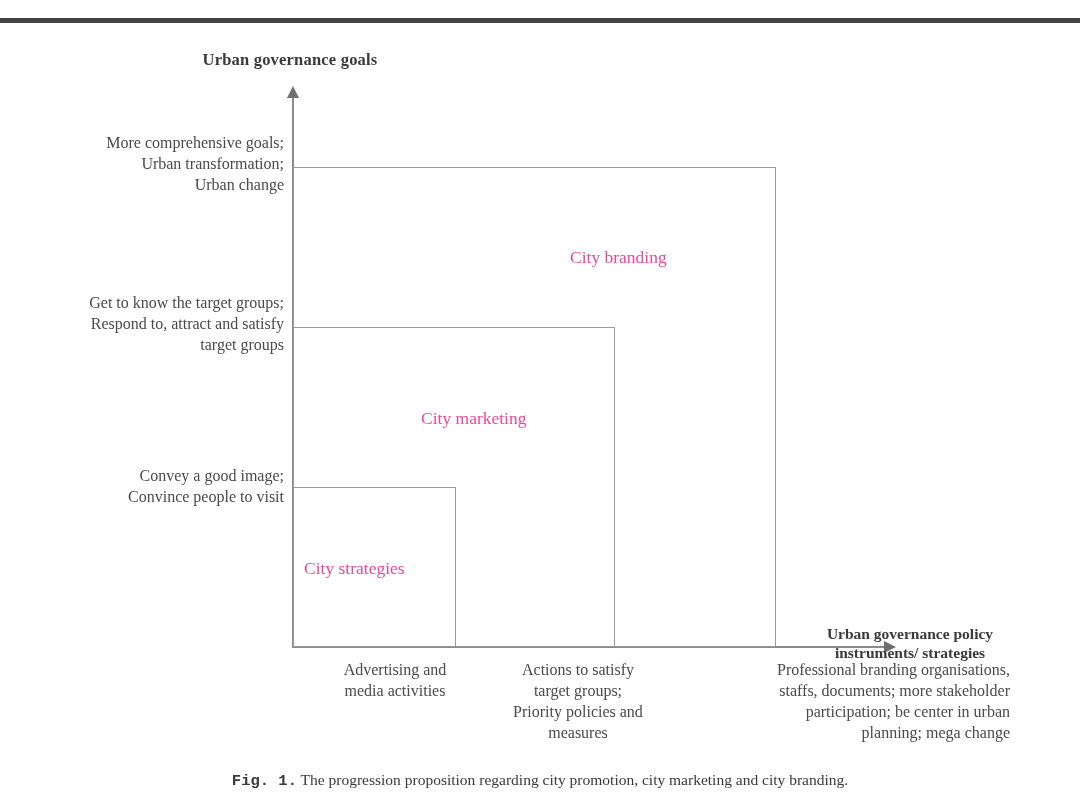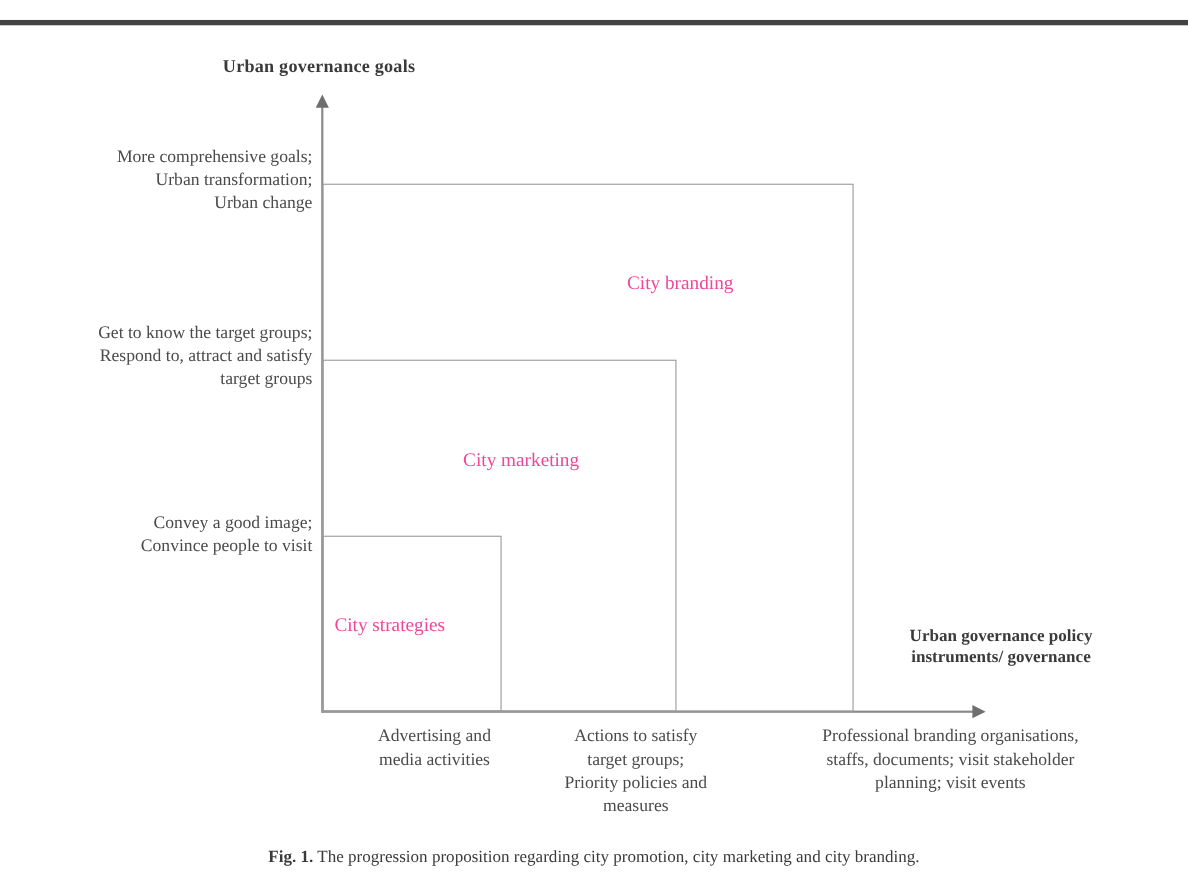--- a/index.html
+++ b/index.html
@@ -117,21 +117,21 @@
     font-size: 16.5px;
     font-weight: bold;
     color: #3a3a3a;
     letter-spacing: 0.2px;
   }
 
   
   #x-axis-title {
     position: absolute;
     left: 792px;
-    top: 551px;
+    top: 606px;
     width: 236px;
     text-align: center;
     font-size: 15.5px;
     font-weight: bold;
     line-height: 19px;
     color: #3a3a3a;
   }
 
   
   .y-tick-label {
@@ -150,34 +150,35 @@
   .x-tick-label {
     position: absolute;
     text-align: center;
     font-size: 16px;
     line-height: 21px;
     color: #4a4a4a;
     top: 641px;
   }
   #x-tick-0 { left: 300px; width: 190px; }
   #x-tick-1 { left: 480px; width: 196px; }
-  #x-tick-2 { left: 696px; width: 336px; }
+  #x-tick-2 { left: 674px; width: 336px; text-align: right; }
 
   
   #figure-caption {
     position: absolute;
     left: 0;
     top: 753px;
     width: 1080px;
     text-align: center;
     font-size: 15.5px;
     color: #3a3a3a;
   }
   #figure-caption .caption-tag {
     font-weight: bold;
+    font-family: Liberation Mono, monospace;
   }
 </style>
 </head>
 <body>
 
 <div id="page">
 
   <div id="top-strip"></div>
 
   <div id="figure">
@@ -207,37 +208,38 @@
       <div>Respond to, attract and satisfy</div>
       <div>target groups</div>
     </div>
     <div id="y-tick-2" class="y-tick-label">
       <div>Convey a good image;</div>
       <div>Convince people to visit</div>
     </div>
 
     <div id="x-axis-title">
       <div>Urban governance policy</div>
-      <div>instruments/ governance</div>
+      <div>instruments/ strategies</div>
     </div>
 
     <div id="x-tick-0" class="x-tick-label">
       <div>Advertising and</div>
       <div>media activities</div>
     </div>
     <div id="x-tick-1" class="x-tick-label">
       <div>Actions to satisfy</div>
       <div>target groups;</div>
       <div>Priority policies and</div>
       <div>measures</div>
     </div>
     <div id="x-tick-2" class="x-tick-label">
       <div>Professional branding organisations,</div>
-      <div>staffs, documents; visit stakeholder</div>
-      <div>planning; visit events</div>
+      <div>staffs, documents; more stakeholder</div>
+      <div>participation; be center in urban</div>
+      <div>planning; mega change</div>
     </div>
 
   </div>
 
   <div id="figure-caption">
     <span class="caption-tag">Fig. 1.</span>
     <span>The progression proposition regarding city promotion, city marketing and city branding.</span>
   </div>
 
 </div>

